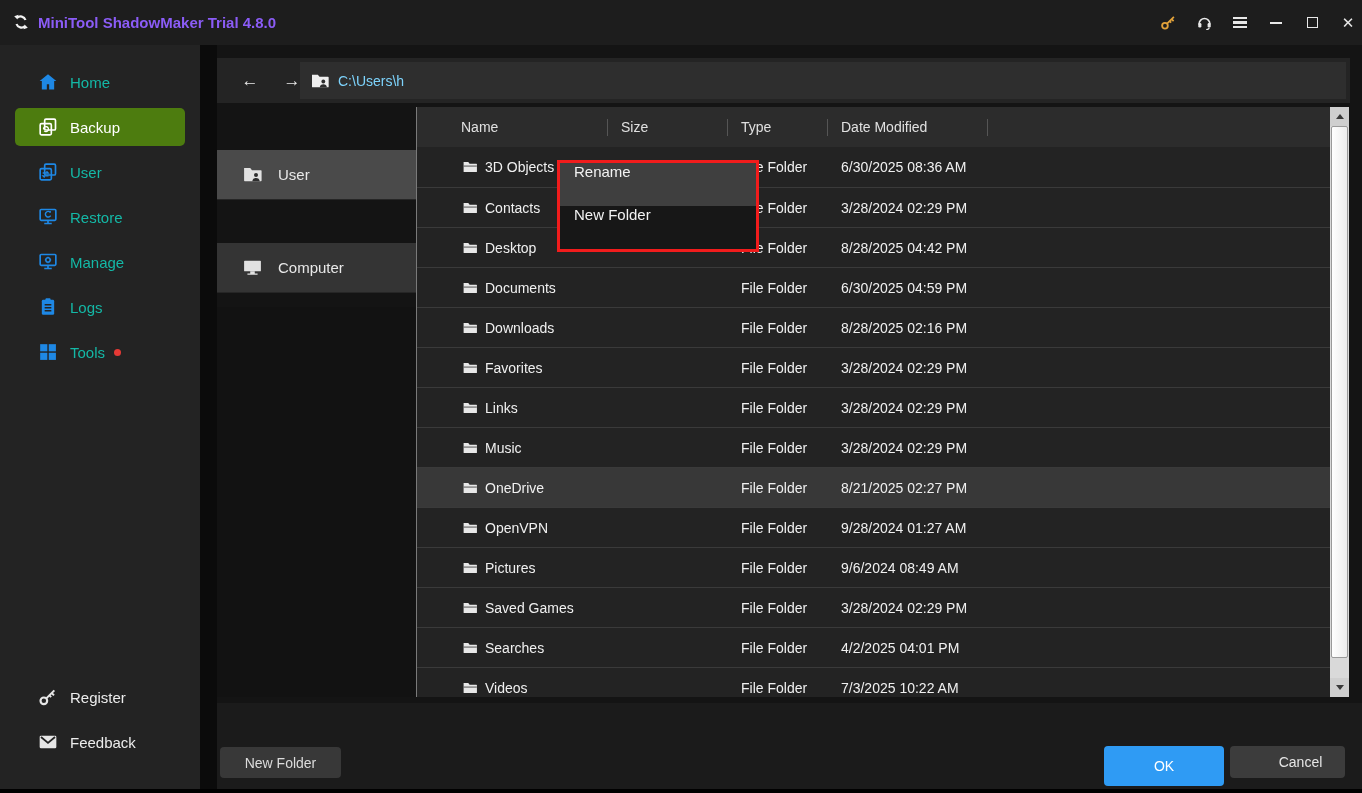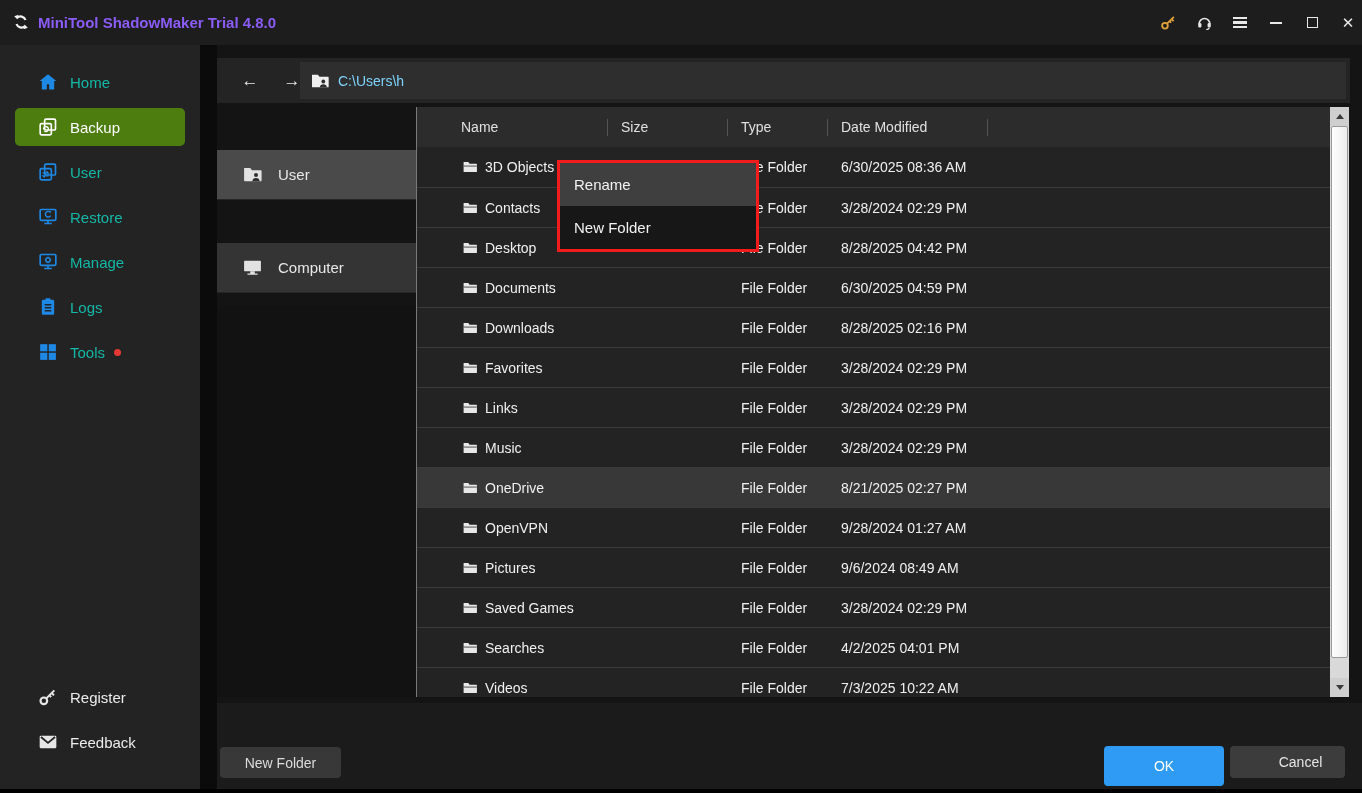--- a/index.html
+++ b/index.html
@@ -80,21 +80,21 @@
   .scrollbar { left:1330px; top:107px; width:19px; height:590px; background:#d9d9d9; }
   .sb-btn { position:absolute; left:0; width:19px; height:19px; background:#cfcfcf; display:flex; align-items:center; justify-content:center; }
   .sb-up { top:0; } .sb-down { bottom:0; }
   .sb-arrow { width:0; height:0; border-left:4px solid transparent; border-right:4px solid transparent; }
   .sb-up .sb-arrow { border-bottom:5px solid #3a3a3a; }
   .sb-down .sb-arrow { border-top:5px solid #3a3a3a; }
   .sb-thumb { position:absolute; left:1px; top:19px; width:17px; height:532px; background:linear-gradient(to right,#ffffff,#ececec); border:1px solid #9a9a9a; border-radius:2px; }
 
   
   .ctxmenu { left:557px; top:160px; width:202px; border:3px solid #f11c1c; background:#171717; }
-  .mitem { height:43px; display:flex; align-items:center; padding-left:14px; font-size:15px; color:#f2f2f2; cursor:pointer; }
+  .mitem { height:43px; display:flex; align-items:flex-start; padding-left:14px; font-size:15px; color:#f2f2f2; cursor:pointer; }
   .mitem.highlight { background:#3f3f3f; }
   .mitem:not(.highlight) { background:#171717; }
 
   
   .bottombar { left:217px; top:703px; width:1145px; height:86px; background:#1b1b1b; }
   .btn { position:absolute; border:none; border-radius:4px; font-size:14px; font-family:"Liberation Sans",sans-serif; cursor:pointer; }
   .btn-newfolder { left:3px; top:44px; width:121px; height:31px; background:#383838; color:#dcdcdc; }
   .btn-ok { left:887px; top:43px; width:120px; height:40px; background:#2f9bf4; color:#ffffff; }
   .btn-cancel { left:1013px; top:43px; width:115px; height:32px; background:#3c3c3c; color:#e6e6e6;padding-left:26px; }
   .bottom-edge { left:0; top:789px; width:1362px; height:4px; background:#000000; }

